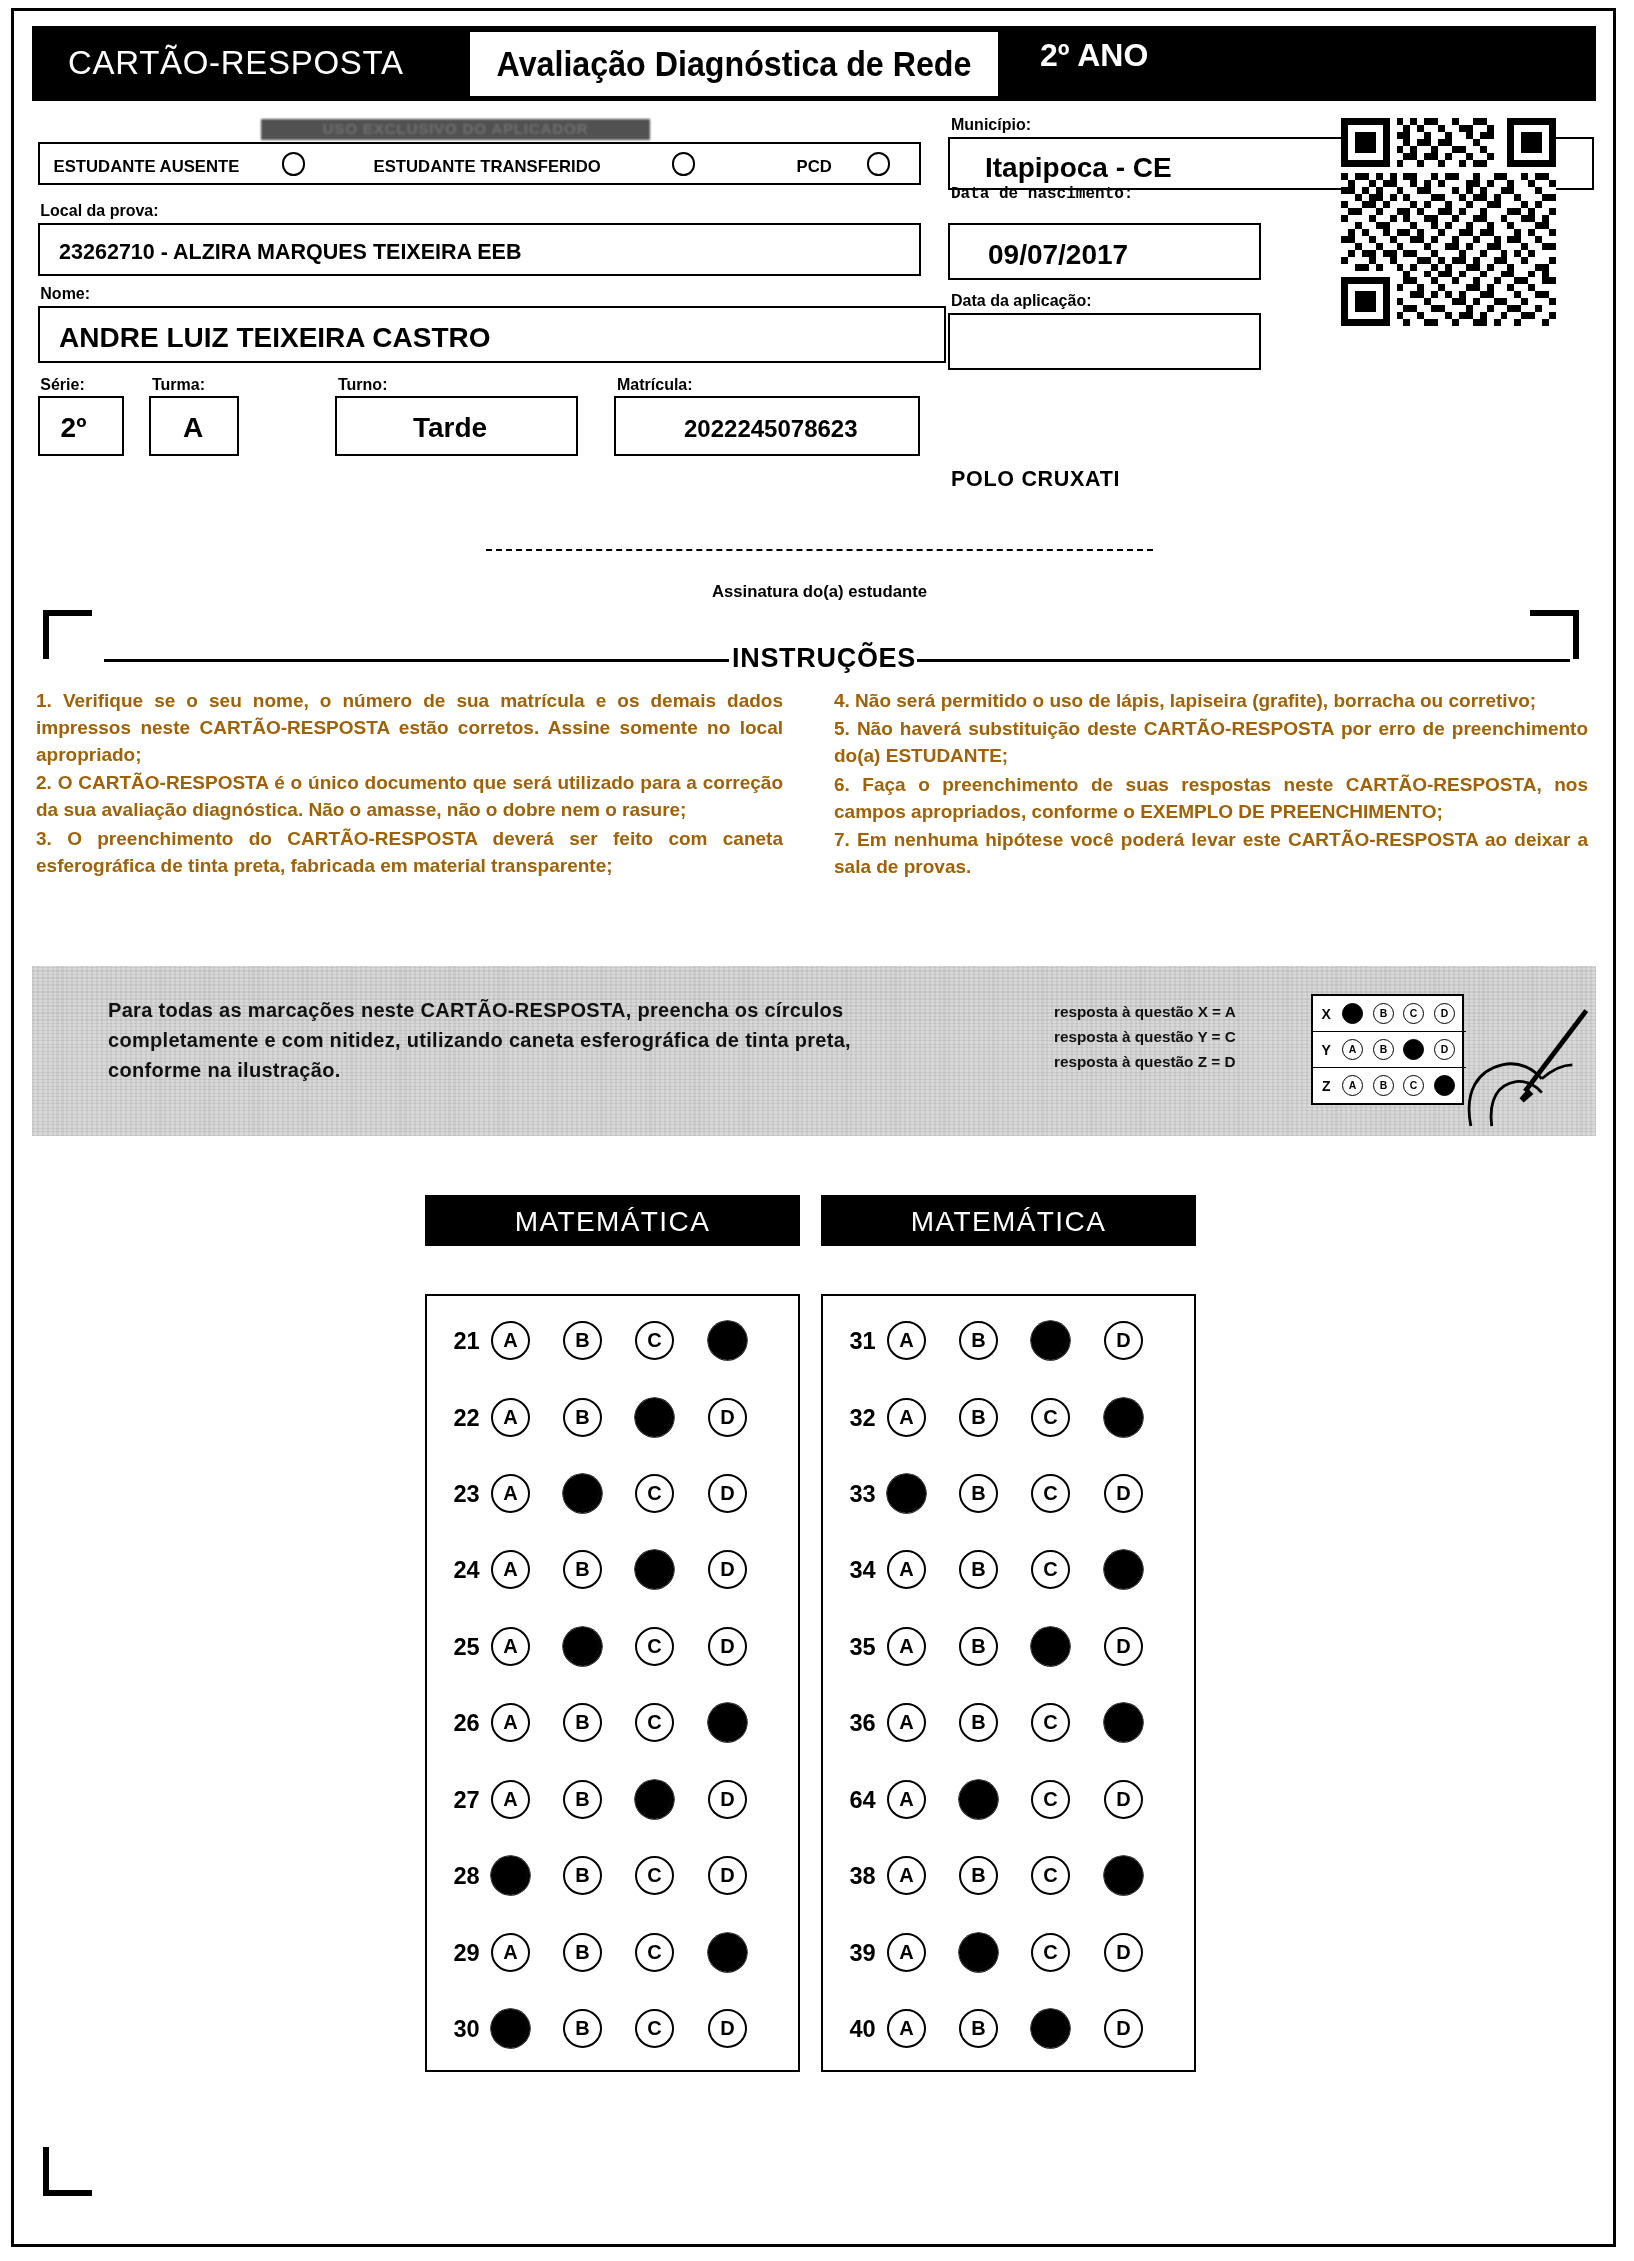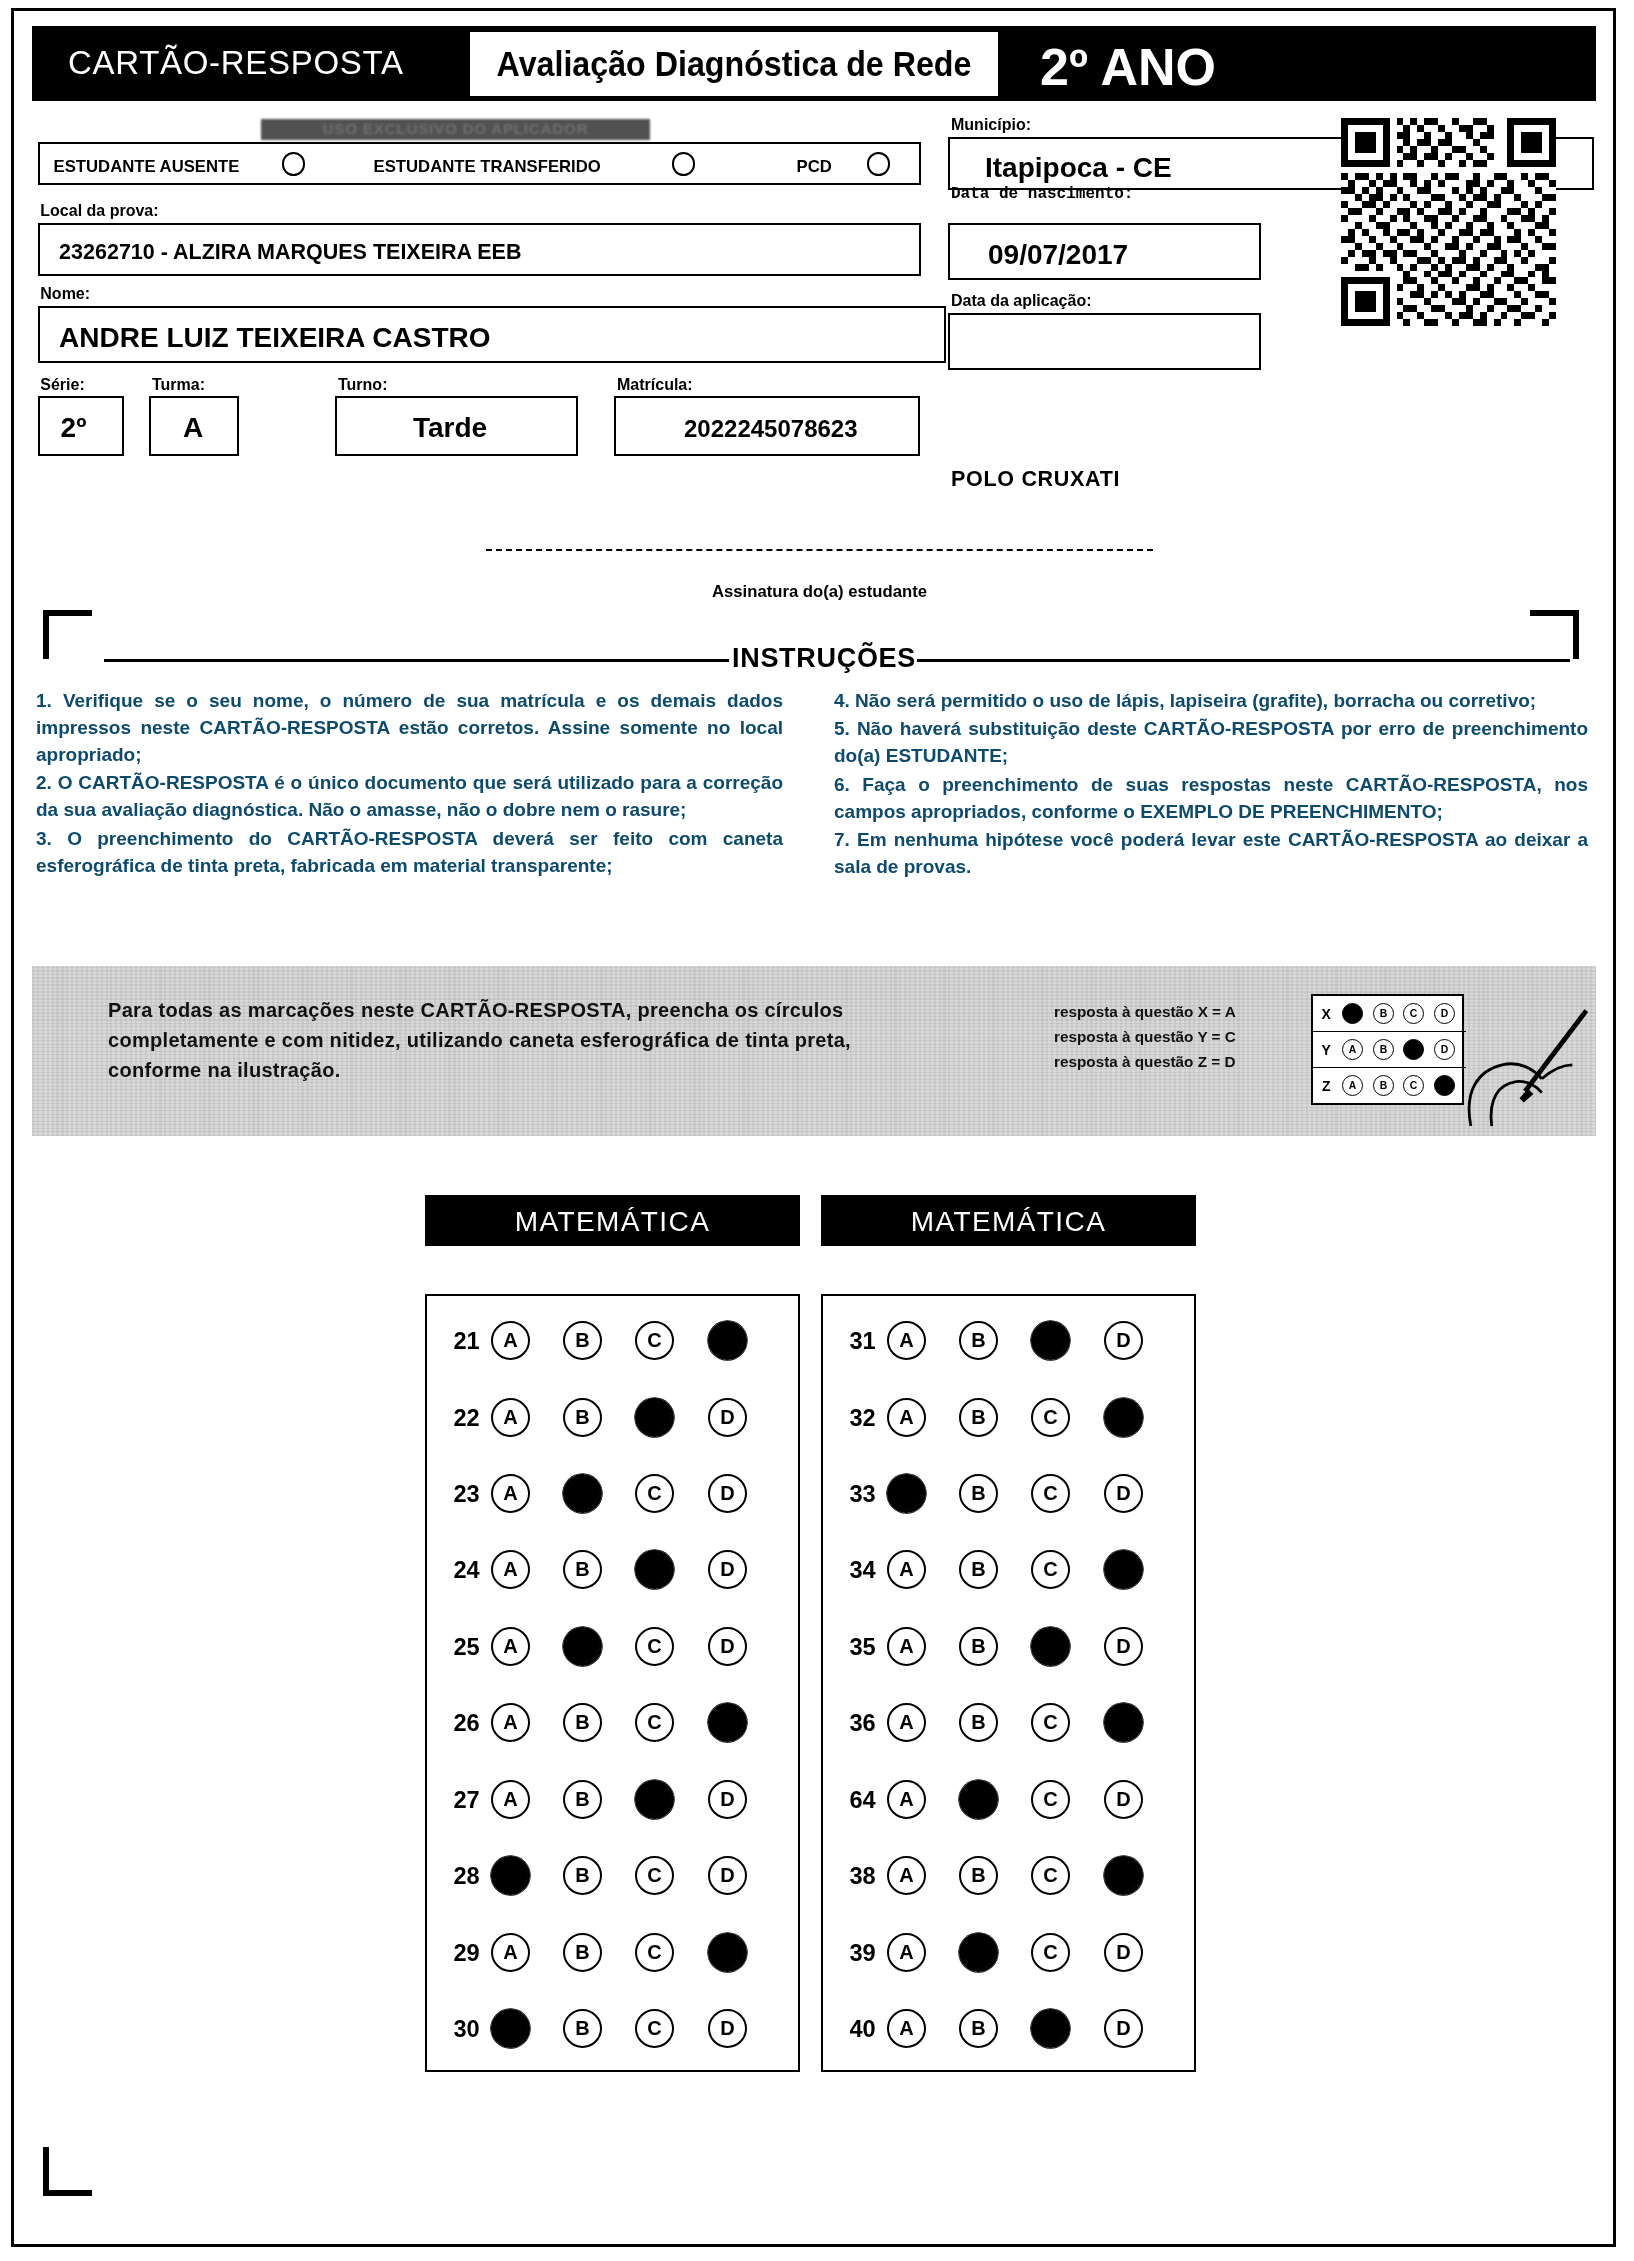--- a/index.html
+++ b/index.html
@@ -63,21 +63,21 @@
     text-align: center;
     font-size: 35px;
     font-weight: bold;
     color: #000;
     transform: scaleX(0.92);
   }
   .hdr-right {
     position: absolute;
     left: 1008px;
     top: 11px;
-    font-size: 52px;
+    font-size: 32px;
     font-weight: bold;
     color: #fff;
   }
 
   
   .ident {
     position: absolute;
     left: 32px;
     top: 106px;
     width: 1564px;
@@ -219,21 +219,21 @@
     text-align: center;
     font-size: 27px;
     font-weight: bold;
     letter-spacing: 0.7px;
   }
   .instr-col {
     position: absolute;
     font-size: 19px;
     line-height: 1.42;
     text-align: justify;
-    color: #0c4a6e;
+    color: #a16207;
     font-weight: bold;
   }
   .instr-col.left { left: 36px; top: 688px; width: 747px; }
   .instr-col.right { left: 834px; top: 688px; width: 754px; }
   .instr-col p { margin: 0 0 1.4px 0; }
 
   
   .grey-band {
     position: absolute;
     left: 32px;

